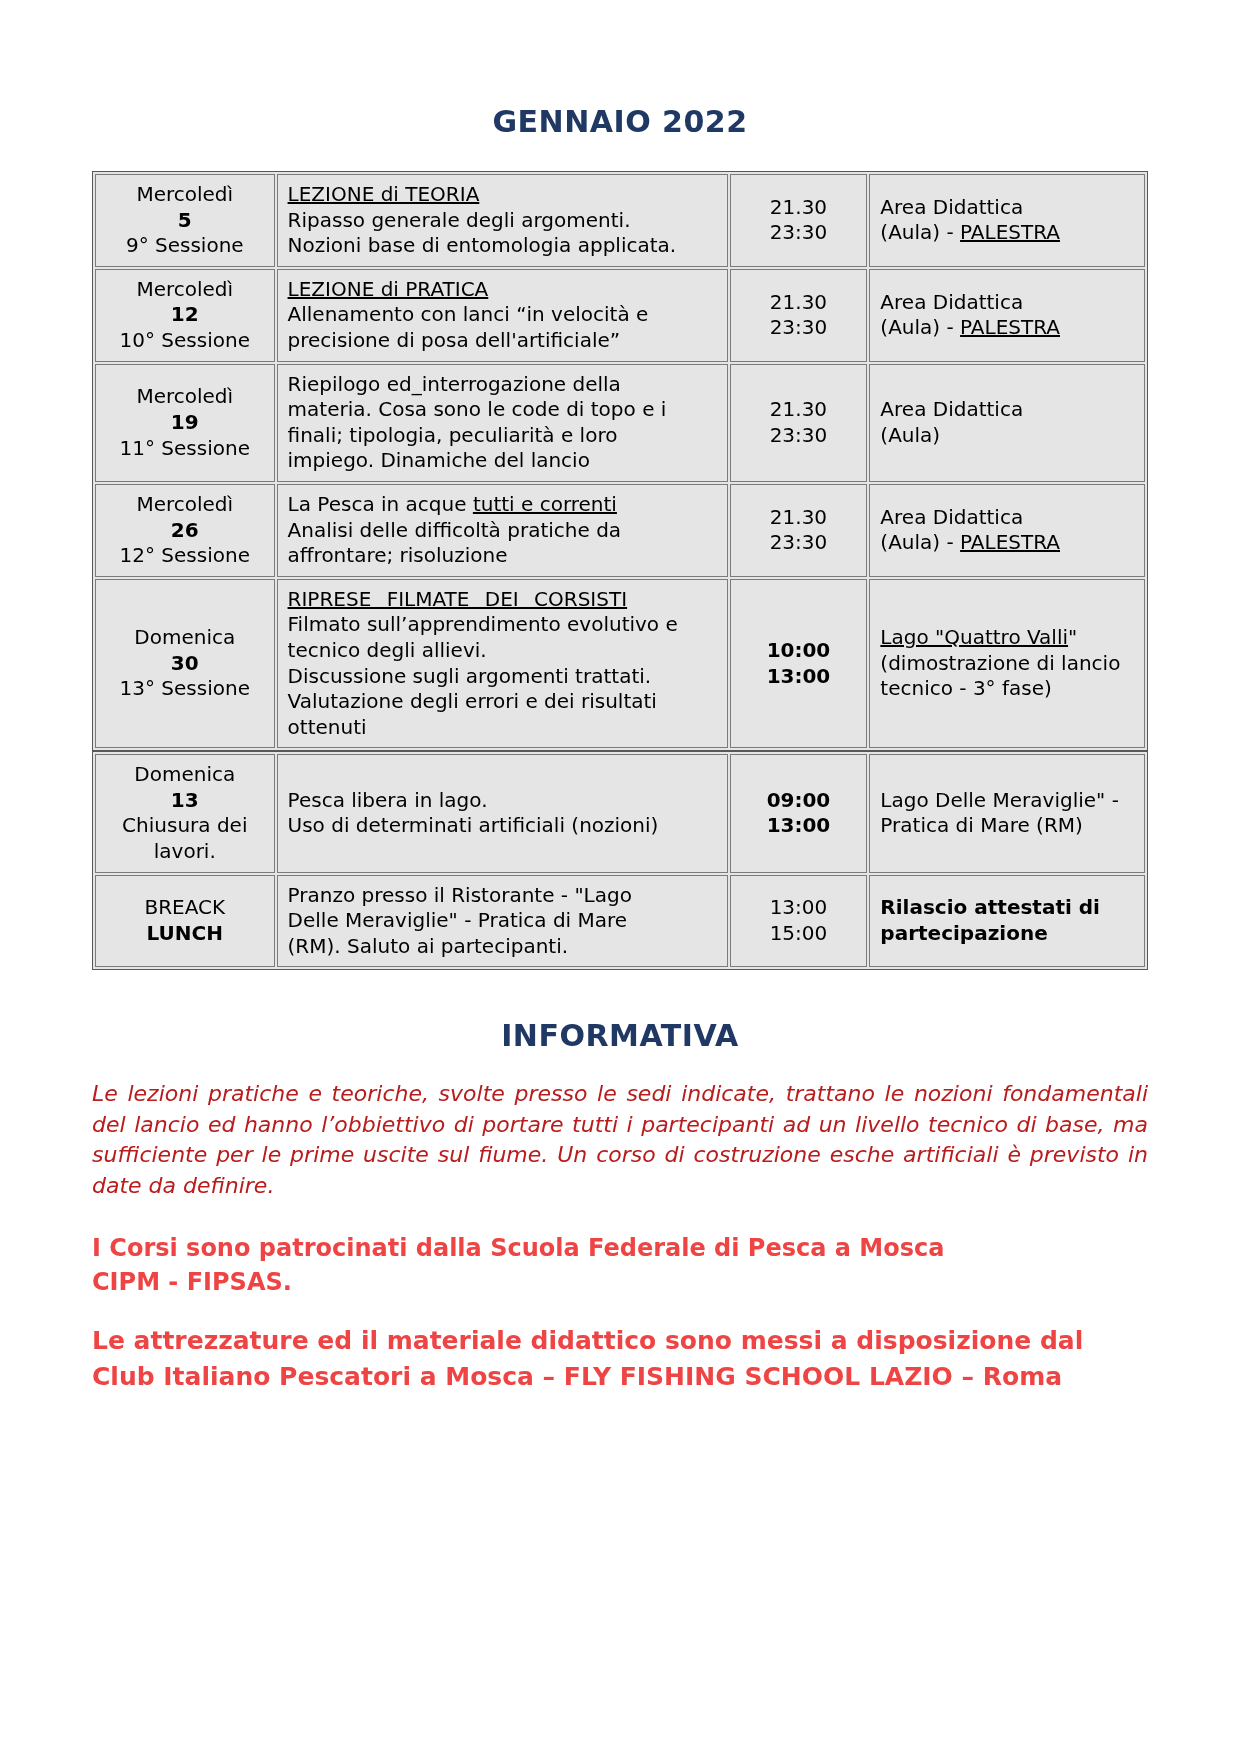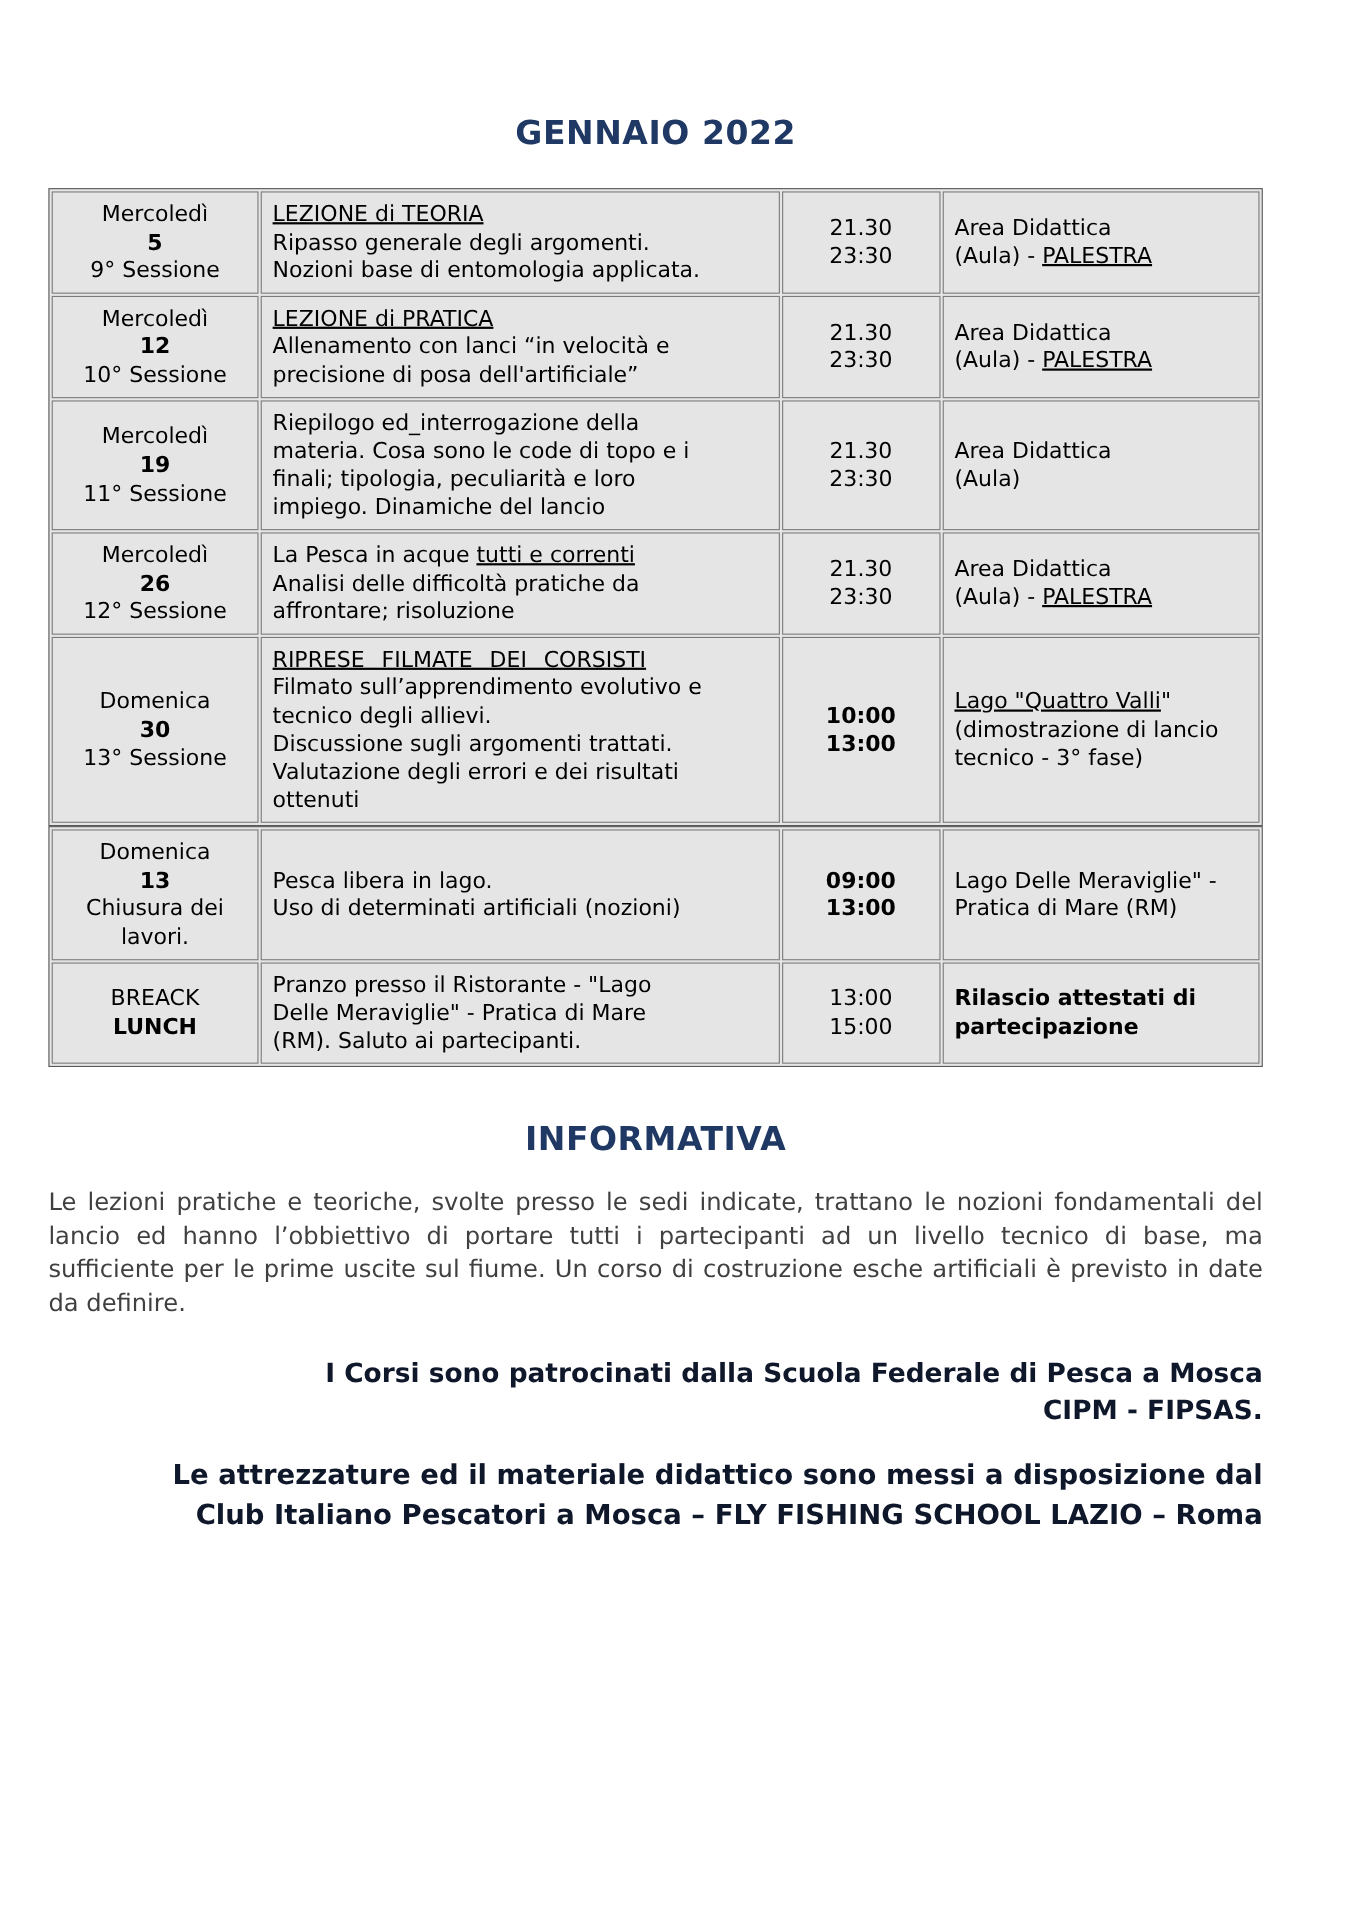--- a/index.html
+++ b/index.html
@@ -3,21 +3,21 @@
 <meta charset="utf-8">
 <style>
   * { margin:0; padding:0; box-sizing:border-box; }
   html,body { background:#ffffff; }
   body {
     width:1240px; height:1755px;
     font-family:"DejaVu Sans","Liberation Sans",sans-serif;
     color:#000;
     overflow:hidden;
   }
-  .page { width:1240px; height:1755px; padding:104px 92px 0 44px; overflow:hidden; }
+  .page { width:1240px; height:1755px; padding:104px 92px 0 92px; overflow:hidden; }
 
   .section-title {
     font-size:30px; font-weight:bold; color:#1f3864;
     text-align:center; letter-spacing:0.5px;
   }
   .title-gennaio { margin-bottom:32px; }
   .title-febbraio { margin-top:34px; margin-bottom:30px; }
   .title-informativa { margin-top:48px; margin-bottom:26px; }
 
   table.schedule {
@@ -42,25 +42,26 @@
   .c-time { text-align:center; }
   .c-loc  { padding-left:14px; }
 
   .pre { white-space:pre-line; }
   .block { display:block; }
   .u { text-decoration:underline; }
   .bold { font-weight:bold; }
   .spread { word-spacing:9px; }
 
   .body-text {
-    font-size:22px; line-height:1.38; text-align:justify; color:#404040;
+    font-size:22px; line-height:1.38; text-align:justify; color:#b91c1c;
     margin-bottom:26px;
+    font-style:italic;
   }
   .note {
-    font-weight:bold; color:#0f172a; text-align:right; white-space:pre-line;
+    font-weight:bold; color:#ef4444; text-align:left; white-space:pre-line;
   }
   .note1 { font-size:24px; line-height:1.42; margin:30px 0 24px 0; }
   .note2 { font-size:25px; line-height:1.42; margin:0 0 34px 0; }
 </style>
 </head>
 <body>
 
 <div class="page">
 
   <div class="section-title title-gennaio">GENNAIO 2022</div>

